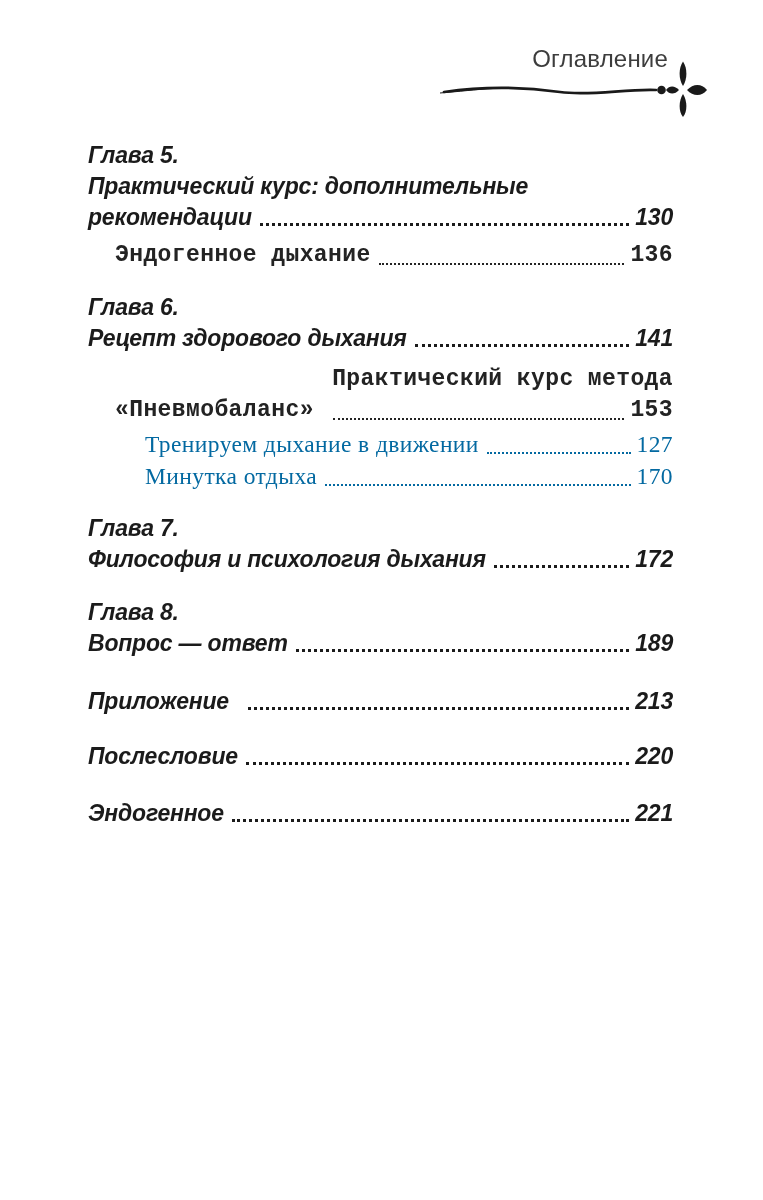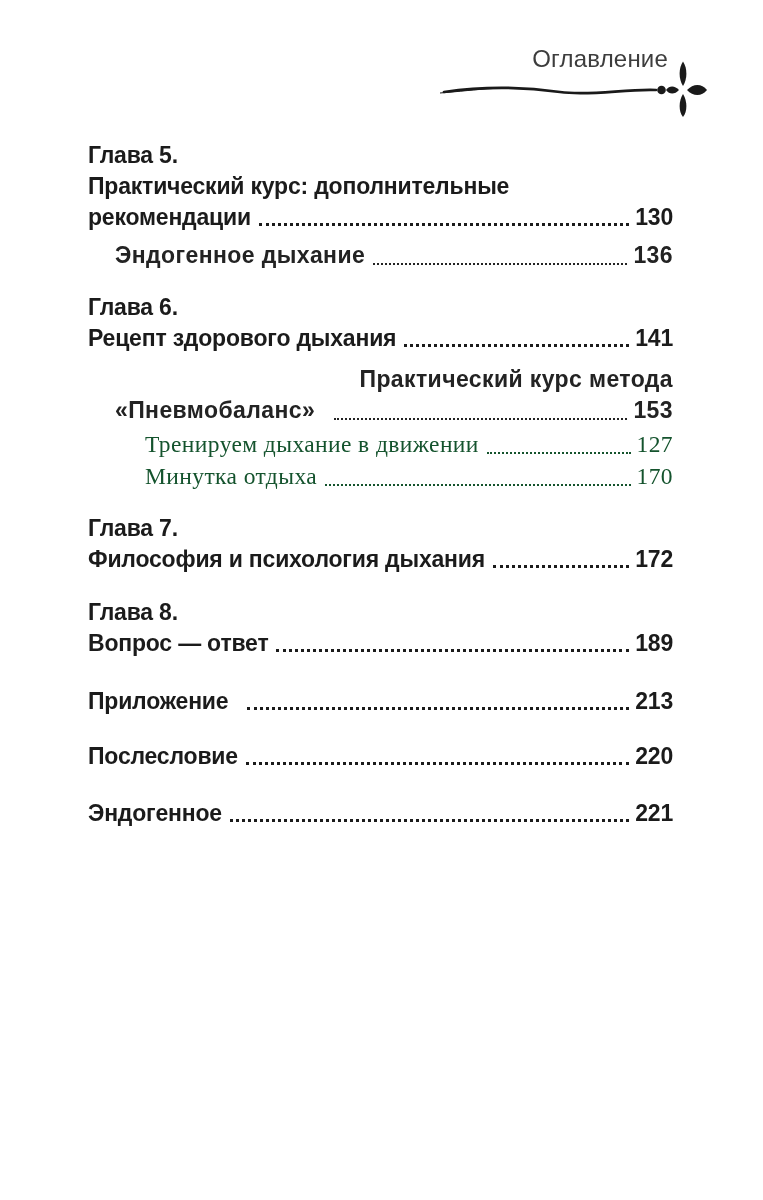--- a/index.html
+++ b/index.html
@@ -58,35 +58,36 @@
   .m26 { margin-top: 26px; }
 
   .line { line-height: 31px; white-space: nowrap; }
 
   .ch .line {
     font-family: "Liberation Sans", sans-serif;
     font-weight: 700;
     font-size: 23px;
     color: var(--text);
     letter-spacing: -0.2px;
+    font-style: italic;
   }
   .s1 .line {
-    font-family: Liberation Sans, sans-serif;
+    font-family: Liberation Mono, monospace;
     font-weight: 700;
     font-size: 23px;
     letter-spacing: 0.4px;
     color: #232323;
     padding-left: 27px;
   }
   .s2 .line {
     font-family: "Liberation Serif", serif;
     font-weight: 400;
     font-size: 23.5px;
     letter-spacing: 0.4px;
-    color: #14532d;
+    color: #0369a1;
     padding-left: 57px;
   }
   .leader-row { display: flex; align-items: baseline; }
   .leader-row .title { flex: 0 0 auto; }
   .dots {
     flex: 1 1 auto;
     border-bottom: 3px dotted currentColor;
     align-self: flex-end;
     margin: 0 6px 7px 8px;
     min-width: 20px;

